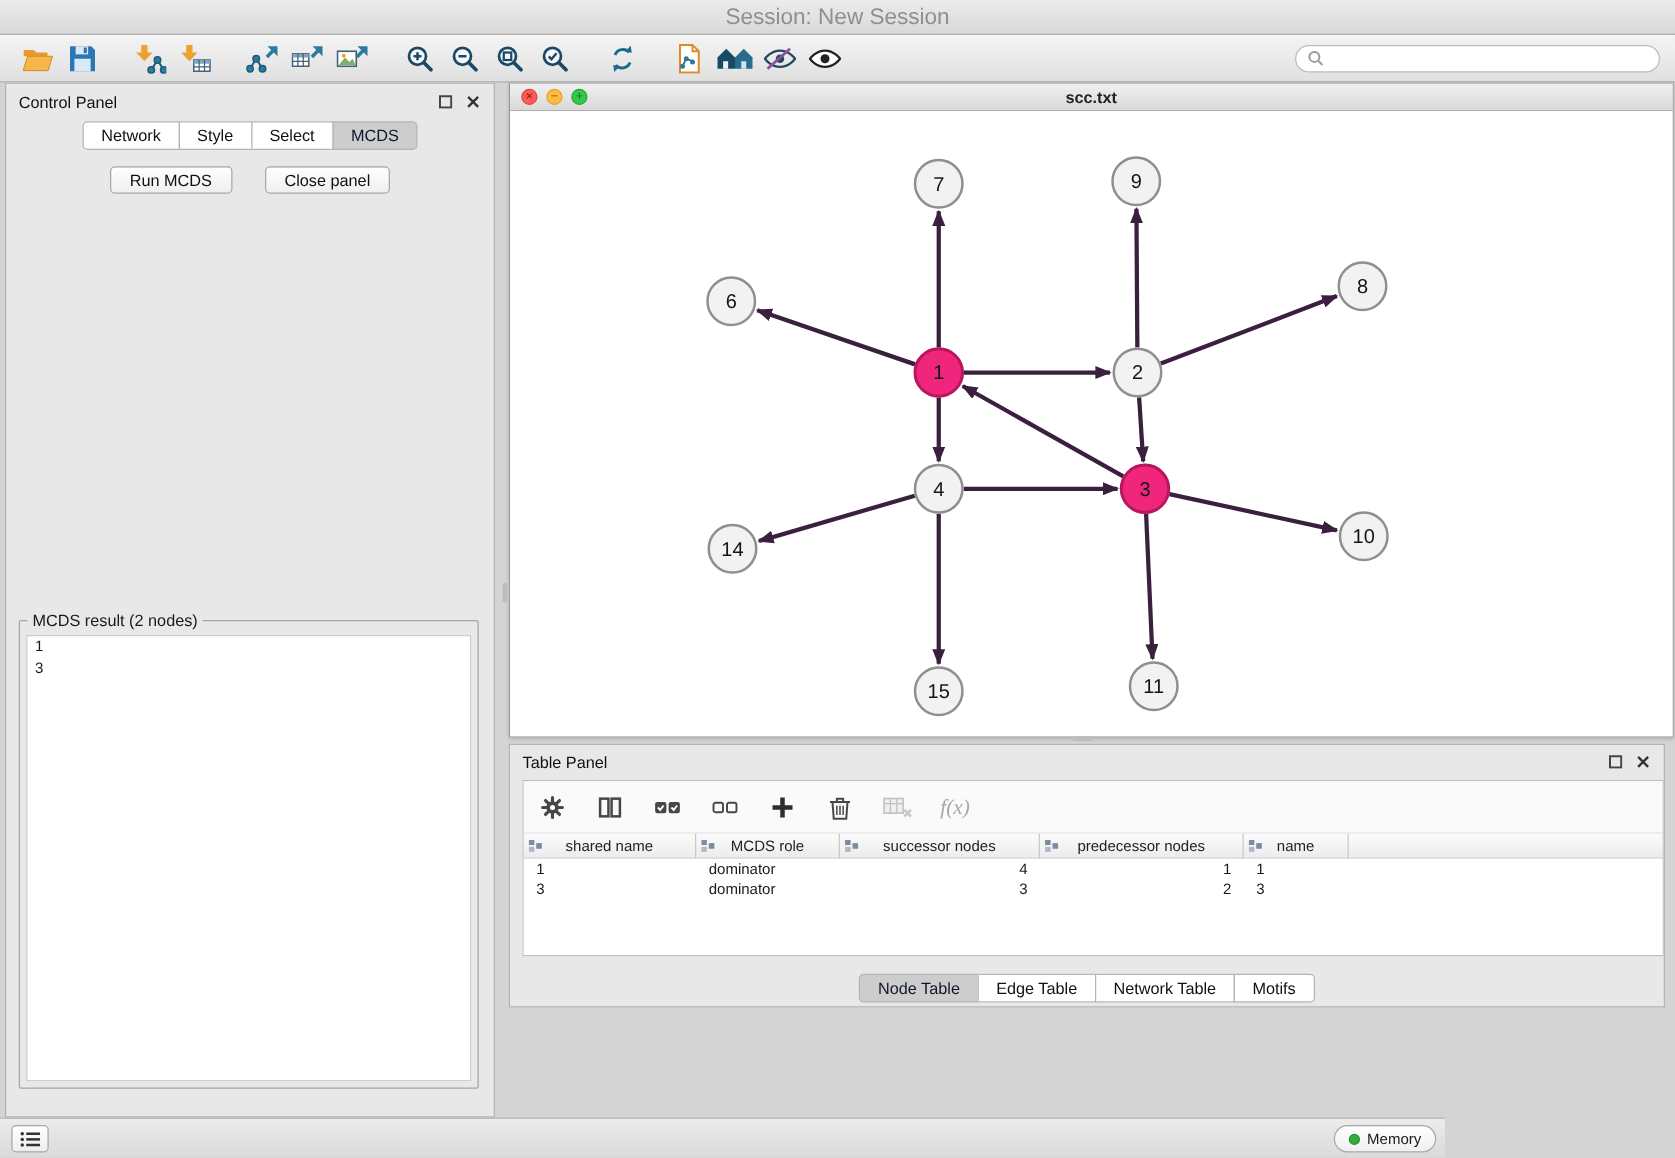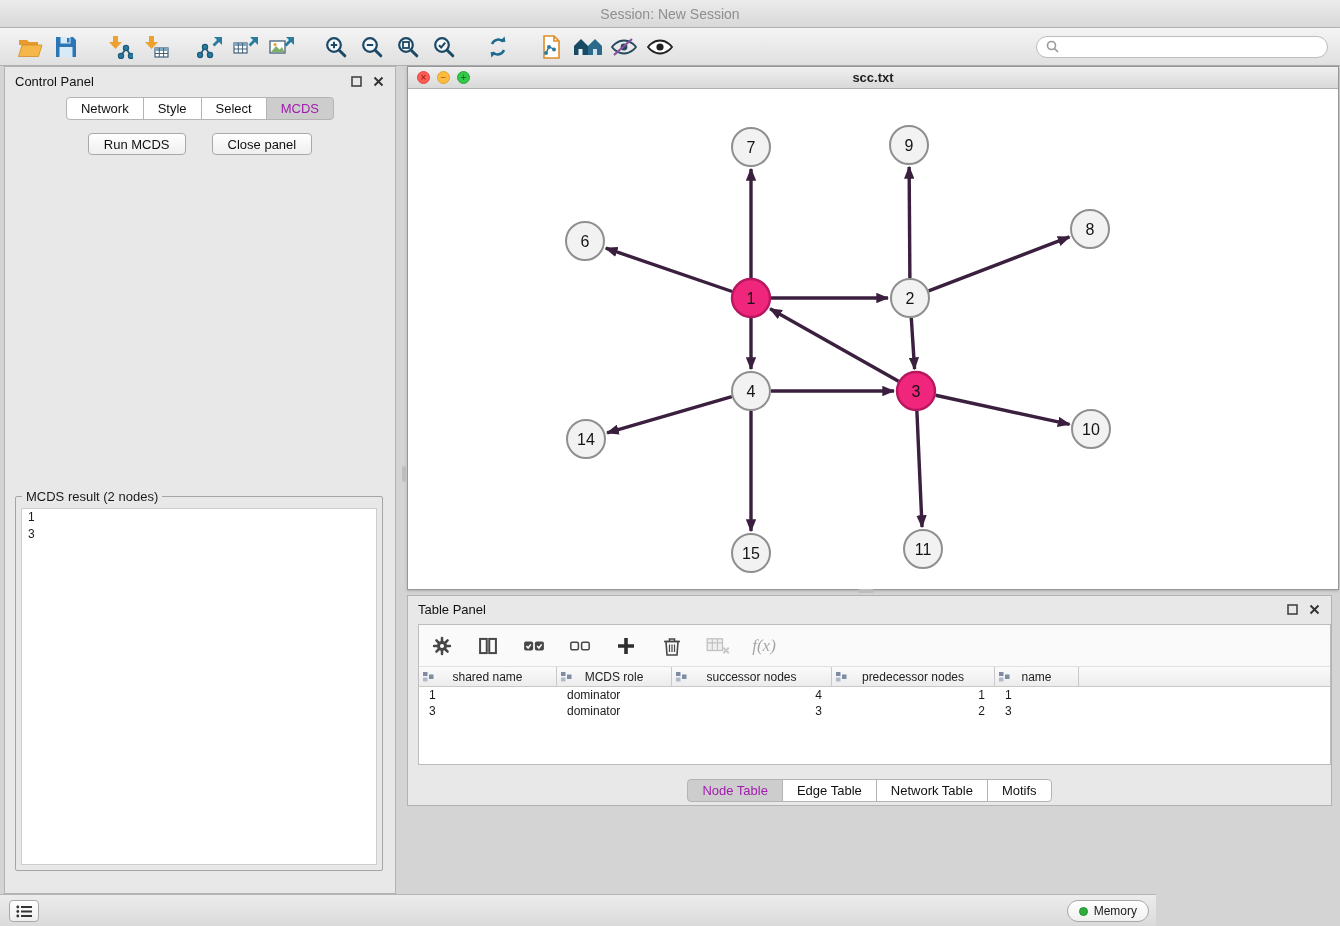--- a/index.html
+++ b/index.html
@@ -4,21 +4,21 @@
 <style>
   * { margin:0; padding:0; box-sizing:border-box; }
   html,body { width:1340px; height:926px; overflow:hidden; }
   body { font-family:"Liberation Sans", sans-serif; background:#d4d4d4; position:relative; font-size:13px; color:#1a1a1a; }
   svg text { font-family:"Liberation Sans", sans-serif; }
 
   
   .titlebar { position:absolute; left:0; top:0; width:1340px; height:28px;
     background:linear-gradient(#ececec,#d8d8d8); border-bottom:1px solid #b0b0b0;
     display:flex; align-items:center; justify-content:center; }
-  .titlebar-title { color:#8f8f8f; font-size:14px; }
+  .titlebar-title { color:#8f8f8f; font-size:18px; }
 
   
   .toolbar { position:absolute; left:0; top:28px; width:1340px; height:38px;
     background:linear-gradient(#f4f4f4,#e0e0e0); border-bottom:1px solid #b0b0b0;
     display:flex; align-items:center; padding:0 12px; }
   .tb-btn { width:36px; height:32px; display:flex; align-items:center; justify-content:center; cursor:default; }
   .tb-gap { width:18px; flex:0 0 auto; }
   .search-field { margin-left:auto; width:292px; height:22px; background:#fff; border:1px solid #bdbdbd;
     border-radius:11px; display:flex; align-items:center; padding:0 9px; gap:5px; }
   .search-field input { border:none; outline:none; flex:1; font-size:12px; font-family:"Liberation Sans",sans-serif; background:transparent; }
@@ -27,21 +27,21 @@
   .control-panel { position:absolute; left:4px; top:66px; width:392px; height:828px;
     background:#e8e8e8; border:1px solid #b2b2b2; }
   .cp-header { height:28px; display:flex; align-items:center; padding:0 10px; }
   .cp-title { font-size:13px; color:#111; }
   .win-btns { margin-left:auto; display:flex; align-items:center; gap:8px; }
   .win-btn { width:14px; height:14px; display:flex; align-items:center; justify-content:center; cursor:default; }
   .seg-tabs { display:flex; justify-content:center; margin-top:2px; }
   .seg-tab { background:#fff; border:1px solid #b4b4b4; padding:3px 14px; font-size:13px; margin-left:-1px; color:#111; cursor:default; }
   .seg-tab:first-child { border-radius:4px 0 0 4px; margin-left:0; }
   .seg-tab:last-child { border-radius:0 4px 4px 0; }
-  .seg-active { background:#cdcdcd; color:#a21caf; }
+  .seg-active { background:#cdcdcd; color:#0f172a; }
   .opt-label { text-align:center; margin-top:22px; font-size:13px; }
   .dropdown { margin:9px auto 0; width:310px; height:22px; background:#fff; border:1px solid #adadad;
     border-radius:4px; display:flex; align-items:center; padding:0 6px 0 9px; font-size:13px; }
   .dropdown .dd-value { flex:1; white-space:nowrap; overflow:hidden; }
   .btn-row { display:flex; justify-content:center; gap:26px; margin-top:13px; }
   .push-btn { height:22px; padding:0 15px; background:linear-gradient(#ffffff,#efefef);
     border:1px solid #a9a9a9; border-radius:4px; font-size:13px; font-family:"Liberation Sans",sans-serif; color:#111; cursor:default; }
   .result-group { position:absolute; left:10px; right:12px; top:429px; bottom:22px;
     border:1px solid #a5a5a5; border-radius:2px; }
   .result-legend { position:absolute; top:-8px; left:6px; background:#e8e8e8; padding:0 4px; font-size:13px; }

